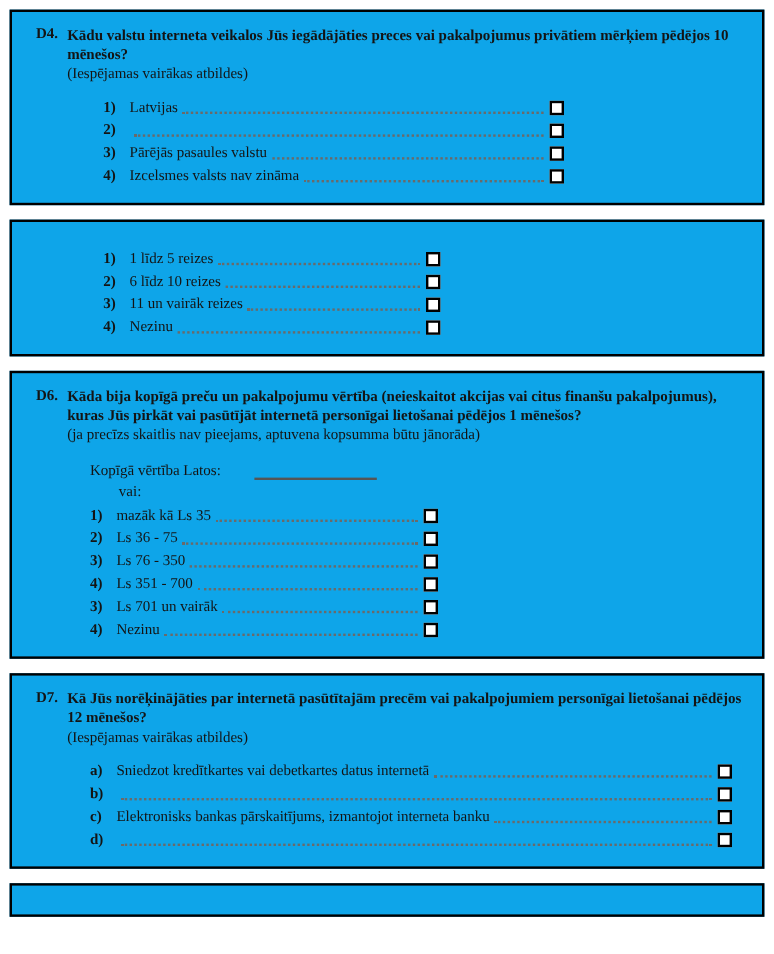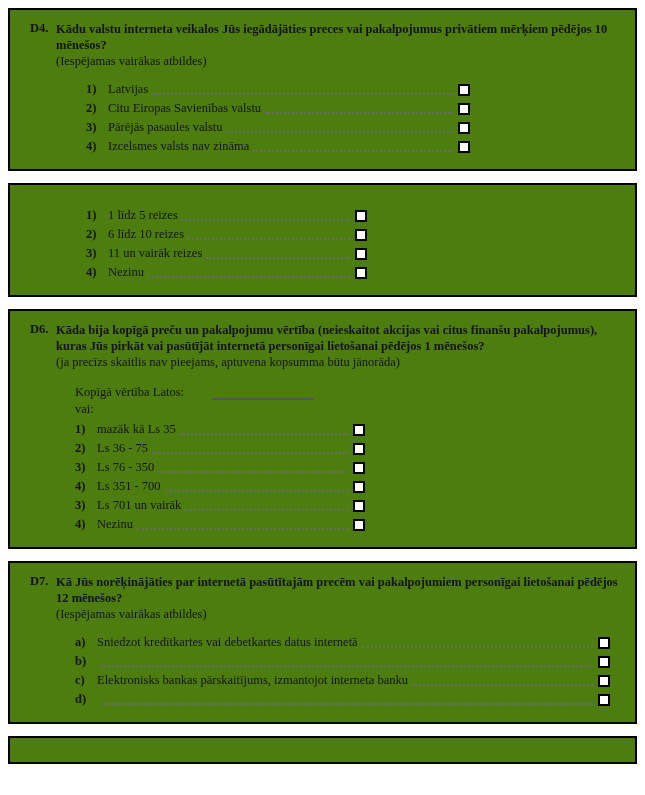--- a/index.html
+++ b/index.html
@@ -9,21 +9,21 @@
     color: #141414;
     font-family: "Liberation Serif", serif;
     font-size: 12.5px;
     -webkit-font-smoothing: antialiased;
   }
   .page { padding: 8px 0 0 0; }
   .box {
     margin: 0 8px 12px 8px;
     border: 2px solid #000;
     padding: 11px 16px 13px 20px;
-    background: #4d7c0f;
+    background: #0ea5e9;
   }
   .q-head { display: flex; }
   .q-id { flex: 0 0 26px; font-weight: bold; }
   .q-body { flex: 1 1 auto; }
   .q-text { font-weight: bold; line-height: 16px; }
   .q-note { line-height: 17px; }
   .opts { margin-top: 10px; }
   .opt-row { display: flex; align-items: center; height: 19px; position: relative; }
   .opt-num { font-weight: bold; flex: 0 0 22px; }
   .opt-label { white-space: nowrap; }
@@ -48,21 +48,21 @@
   .opts-d7 { margin-left: 45px; width: 535px; }
   .opts-d7 .opt-row:nth-child(4) .opt-label { font-size: 11px; letter-spacing: -0.1px; }
   .value-line { margin-left: 45px; margin-top: 12px; line-height: 18px; display: flex; align-items: center; }
   .blank-line {
     display: inline-block;
     width: 102px;
     border-bottom: 2px solid #555;
     height: 13px;
     margin-left: 28px;
   }
-  .or-line { margin-left: 45px; line-height: 17px; }
+  .or-line { margin-left: 69px; line-height: 17px; }
 </style>
 </head>
 <body>
 
 <div class="page">
 
   <section class="box">
     <div class="q-head">
       <span class="q-id">D4.</span>
       <div class="q-body">
@@ -72,21 +72,20 @@
     </div>
     <div class="opts opts-d4">
       <div class="opt-row">
         <span class="opt-num">1)</span>
         <span class="opt-label">Latvijas</span>
         <span class="leader"></span>
         <span class="checkbox"></span>
       </div>
       <div class="opt-row">
         <span class="opt-num">2)</span>
-        <span class="opt-label">Citu Eiropas Savienības valstu</span>
         <span class="leader"></span>
         <span class="checkbox"></span>
       </div>
       <div class="opt-row">
         <span class="opt-num">3)</span>
         <span class="opt-label">Pārējās pasaules valstu</span>
         <span class="leader"></span>
         <span class="checkbox"></span>
       </div>
       <div class="opt-row">

